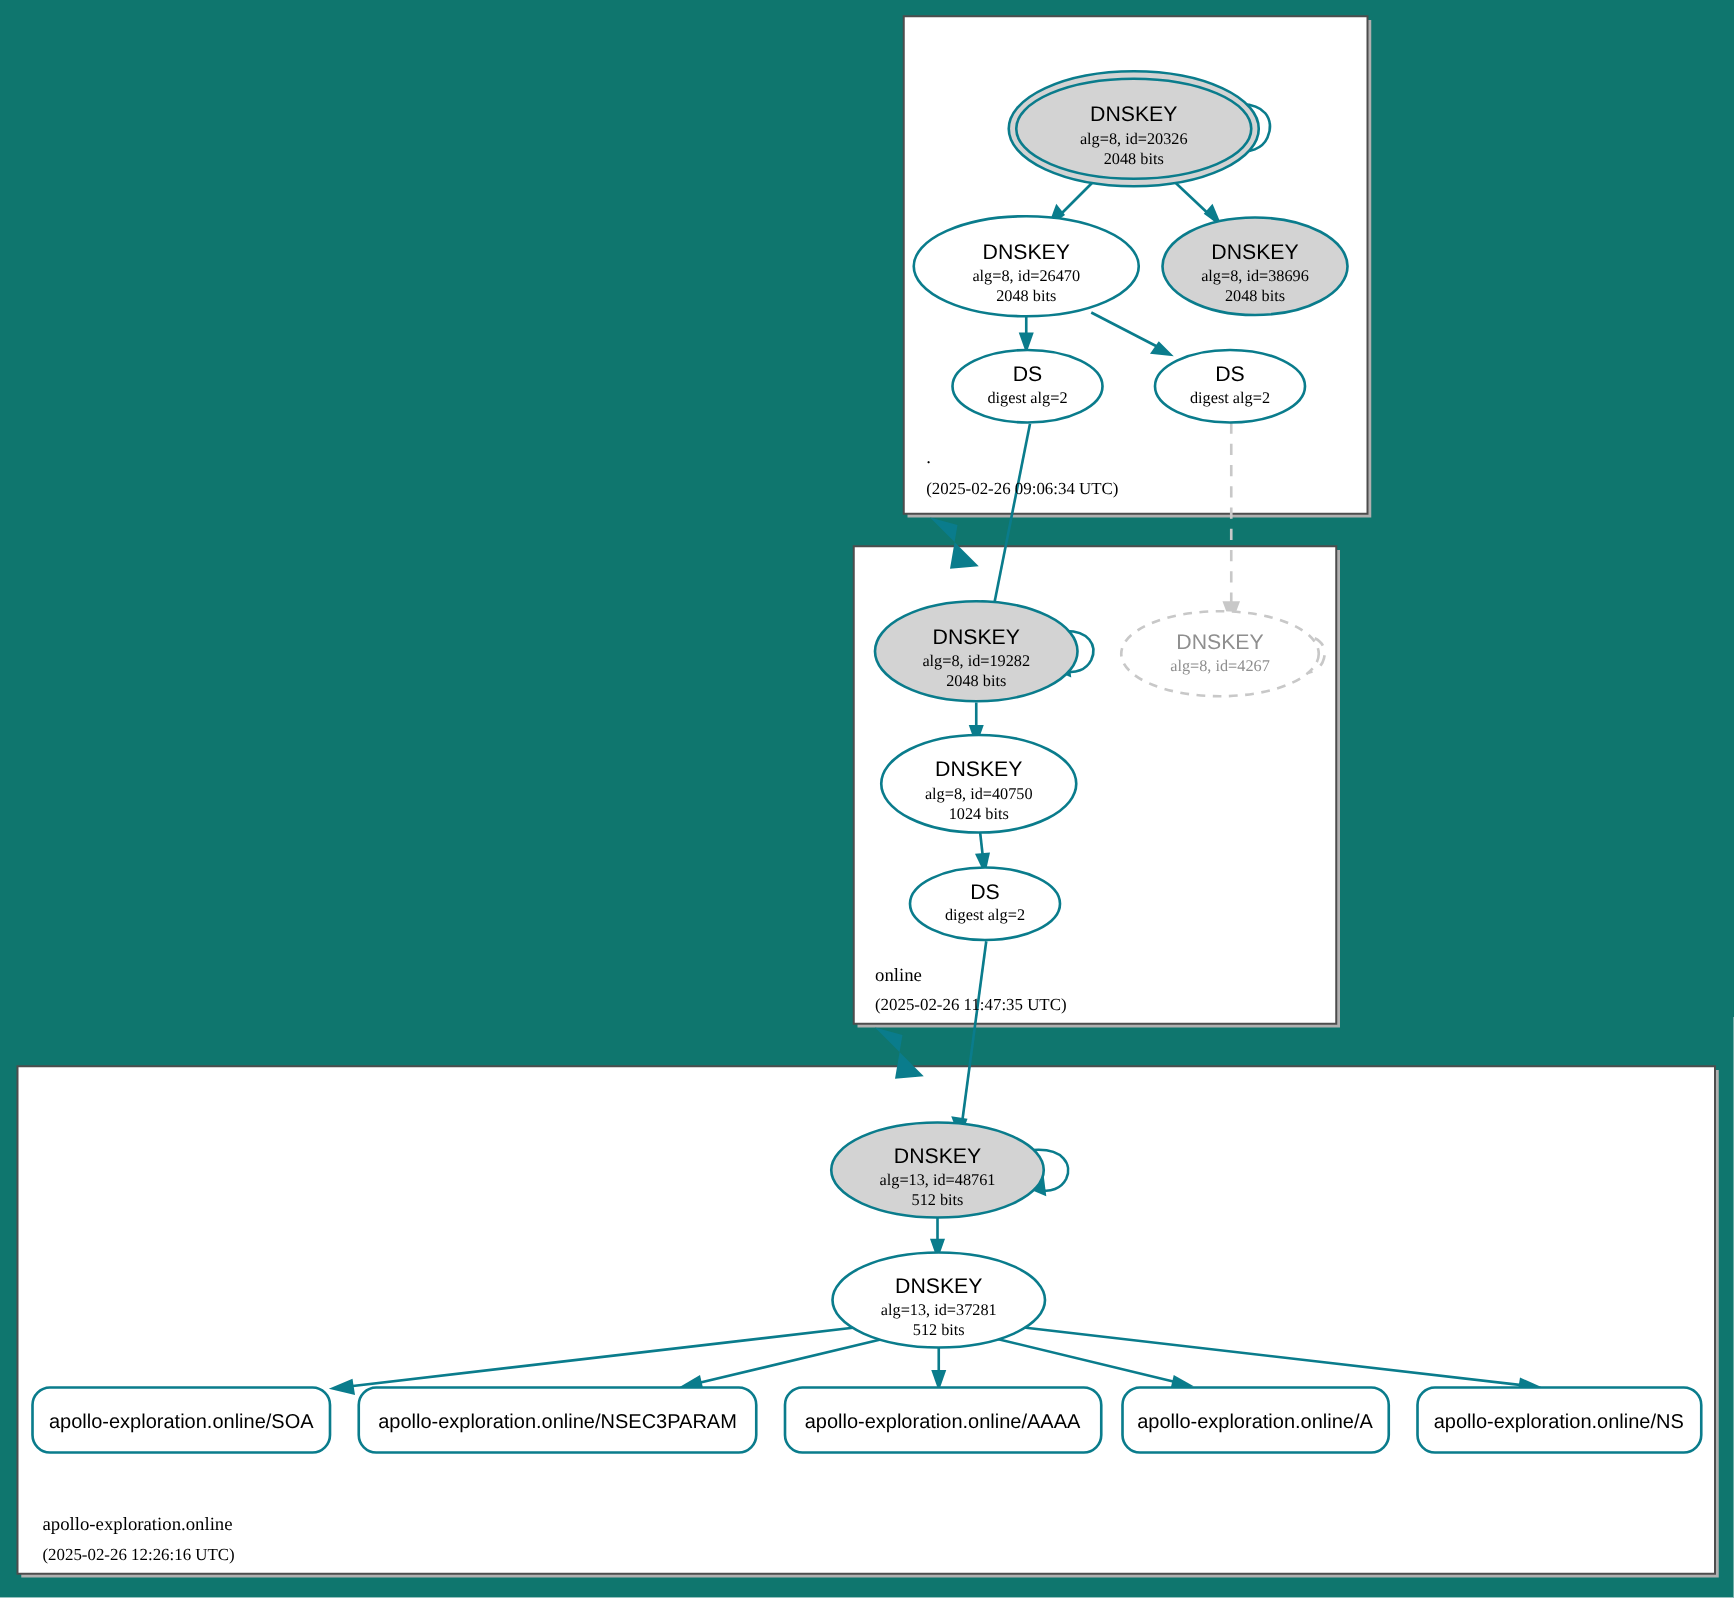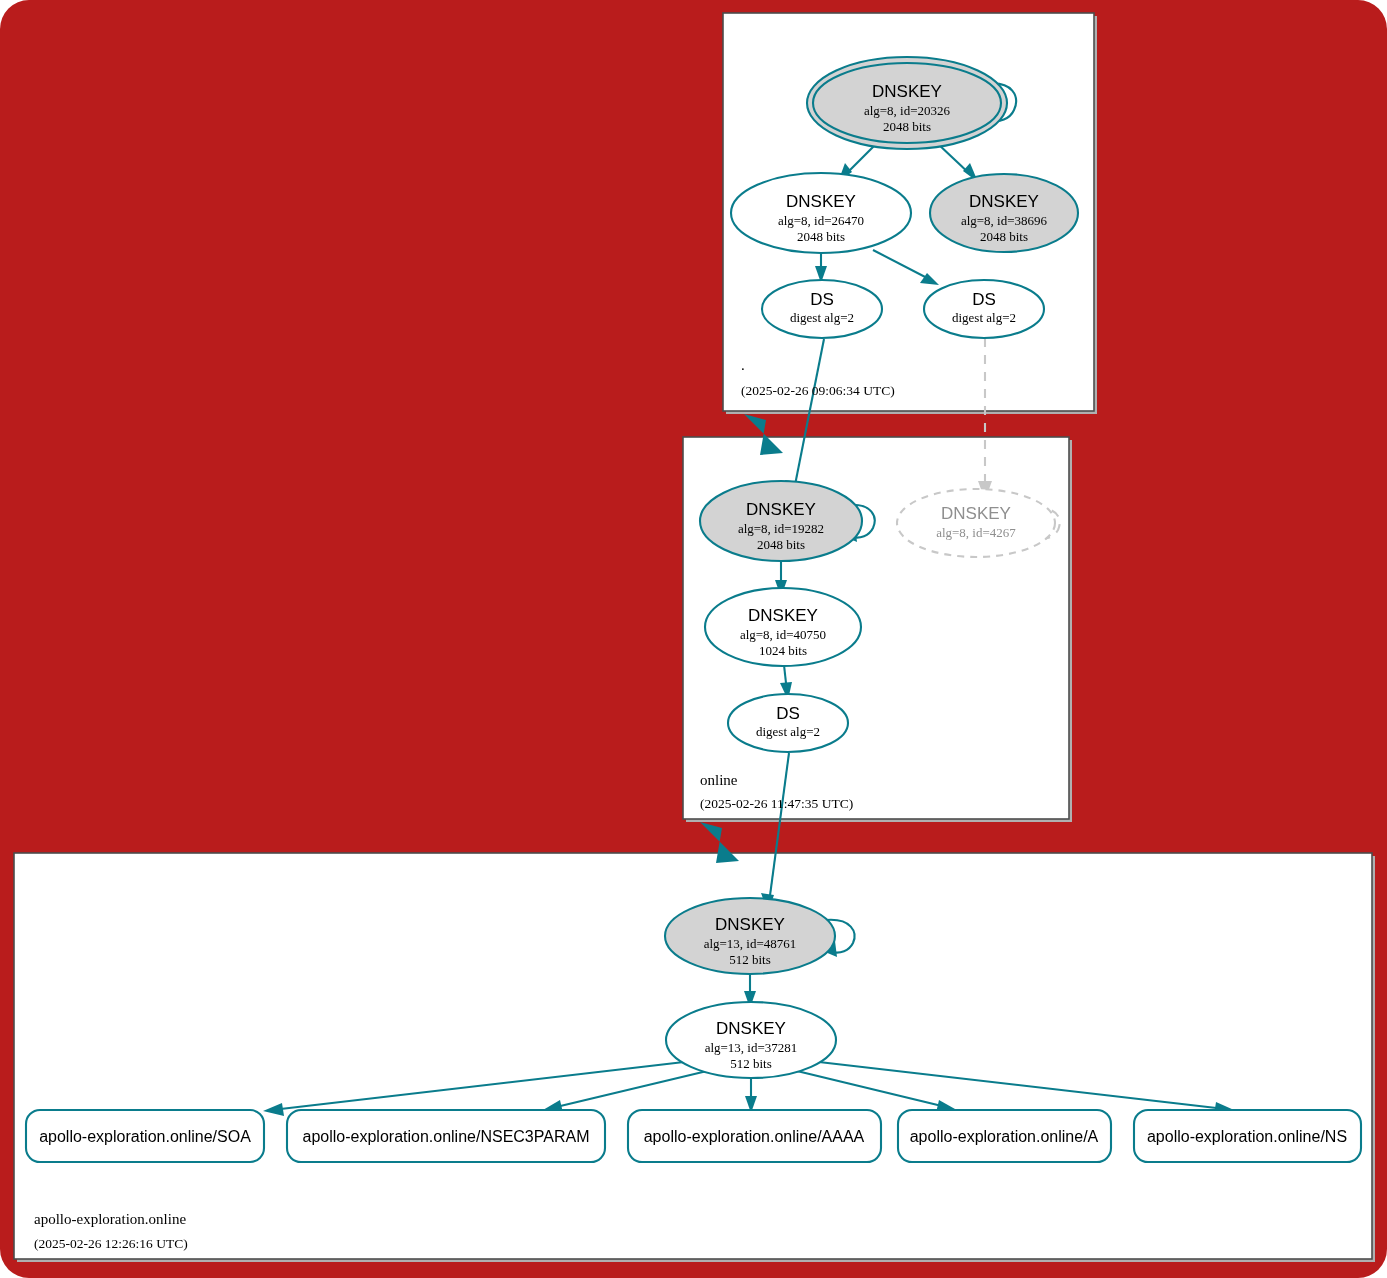--- a/index.html
+++ b/index.html
@@ -4,24 +4,23 @@
 <style>
   html, body {
     margin: 0;
     padding: 0;
     background: #ffffff;
   }
   #stage {
     position: relative;
     width: 1387px;
     height: 1278px;
-    background: #b91c1c;
+    background: #0f766e;
     font-family: "Liberation Serif", "DejaVu Serif", serif;
     overflow: hidden;
-    border-radius: 29px;
   }
   svg#graph {
     position: absolute;
     top: 0;
     left: 0;
     width: 1387px;
     height: 1278px;
     display: block;
   }
   .zone-box {

